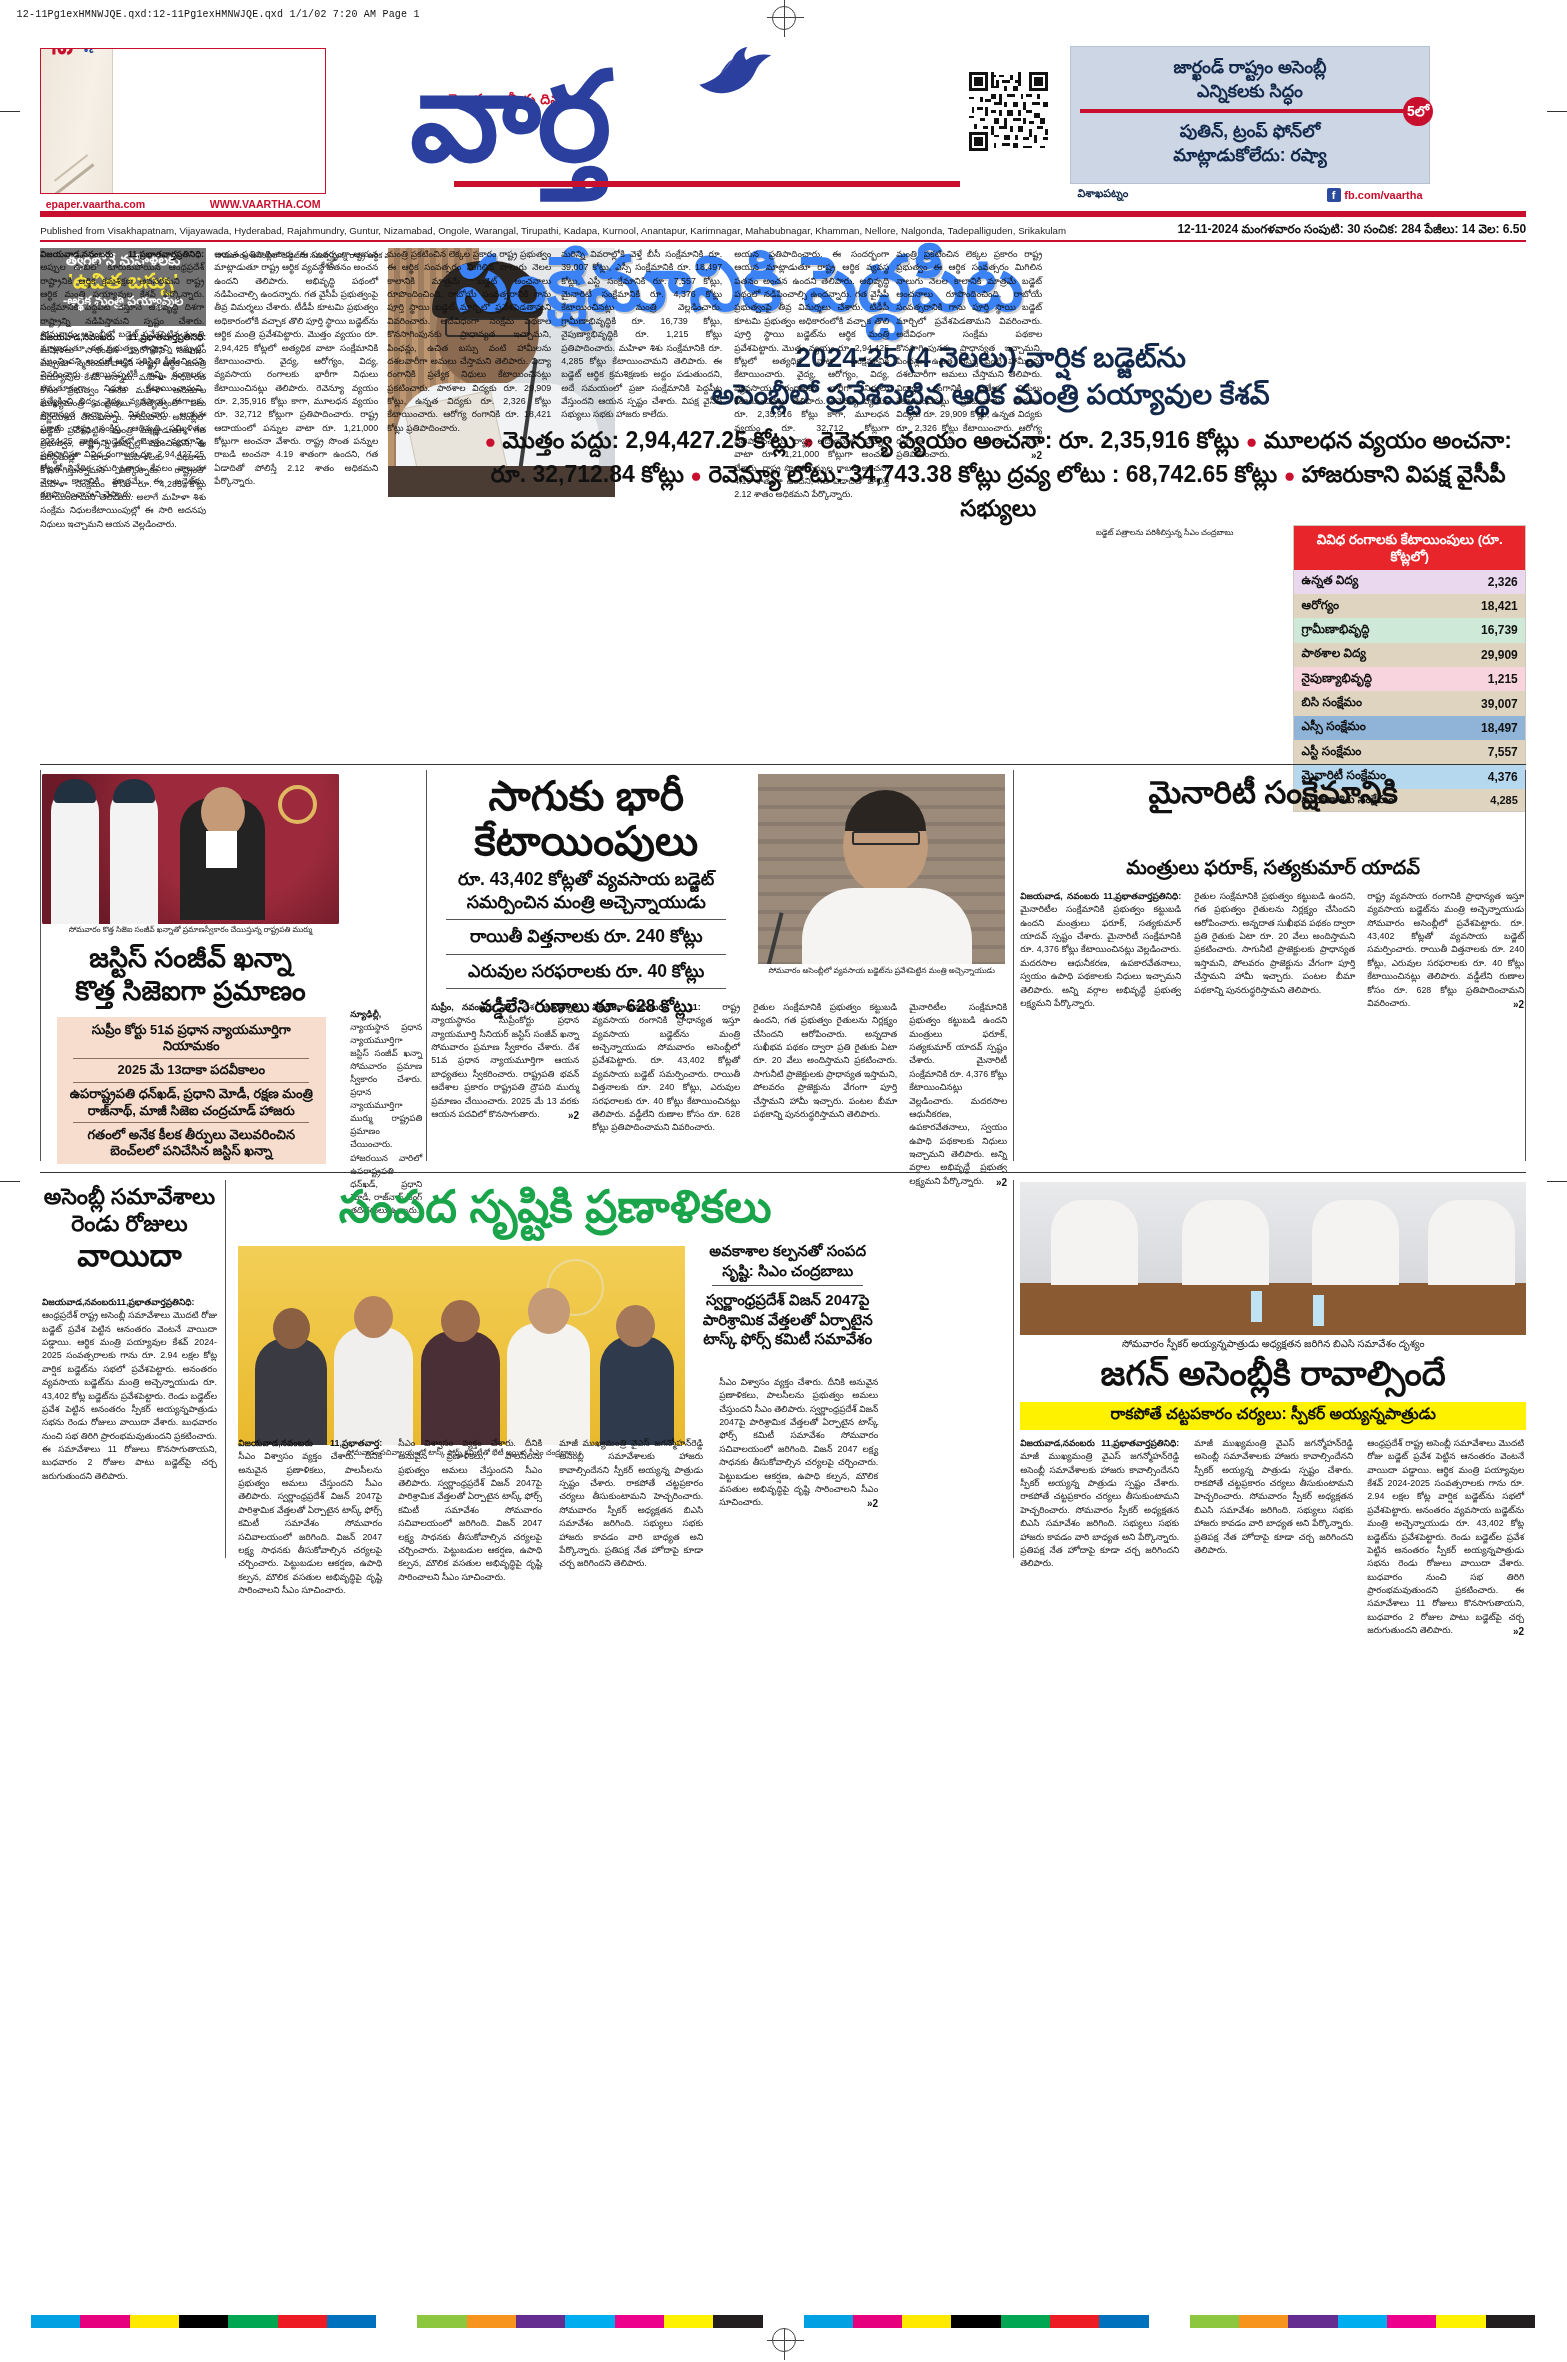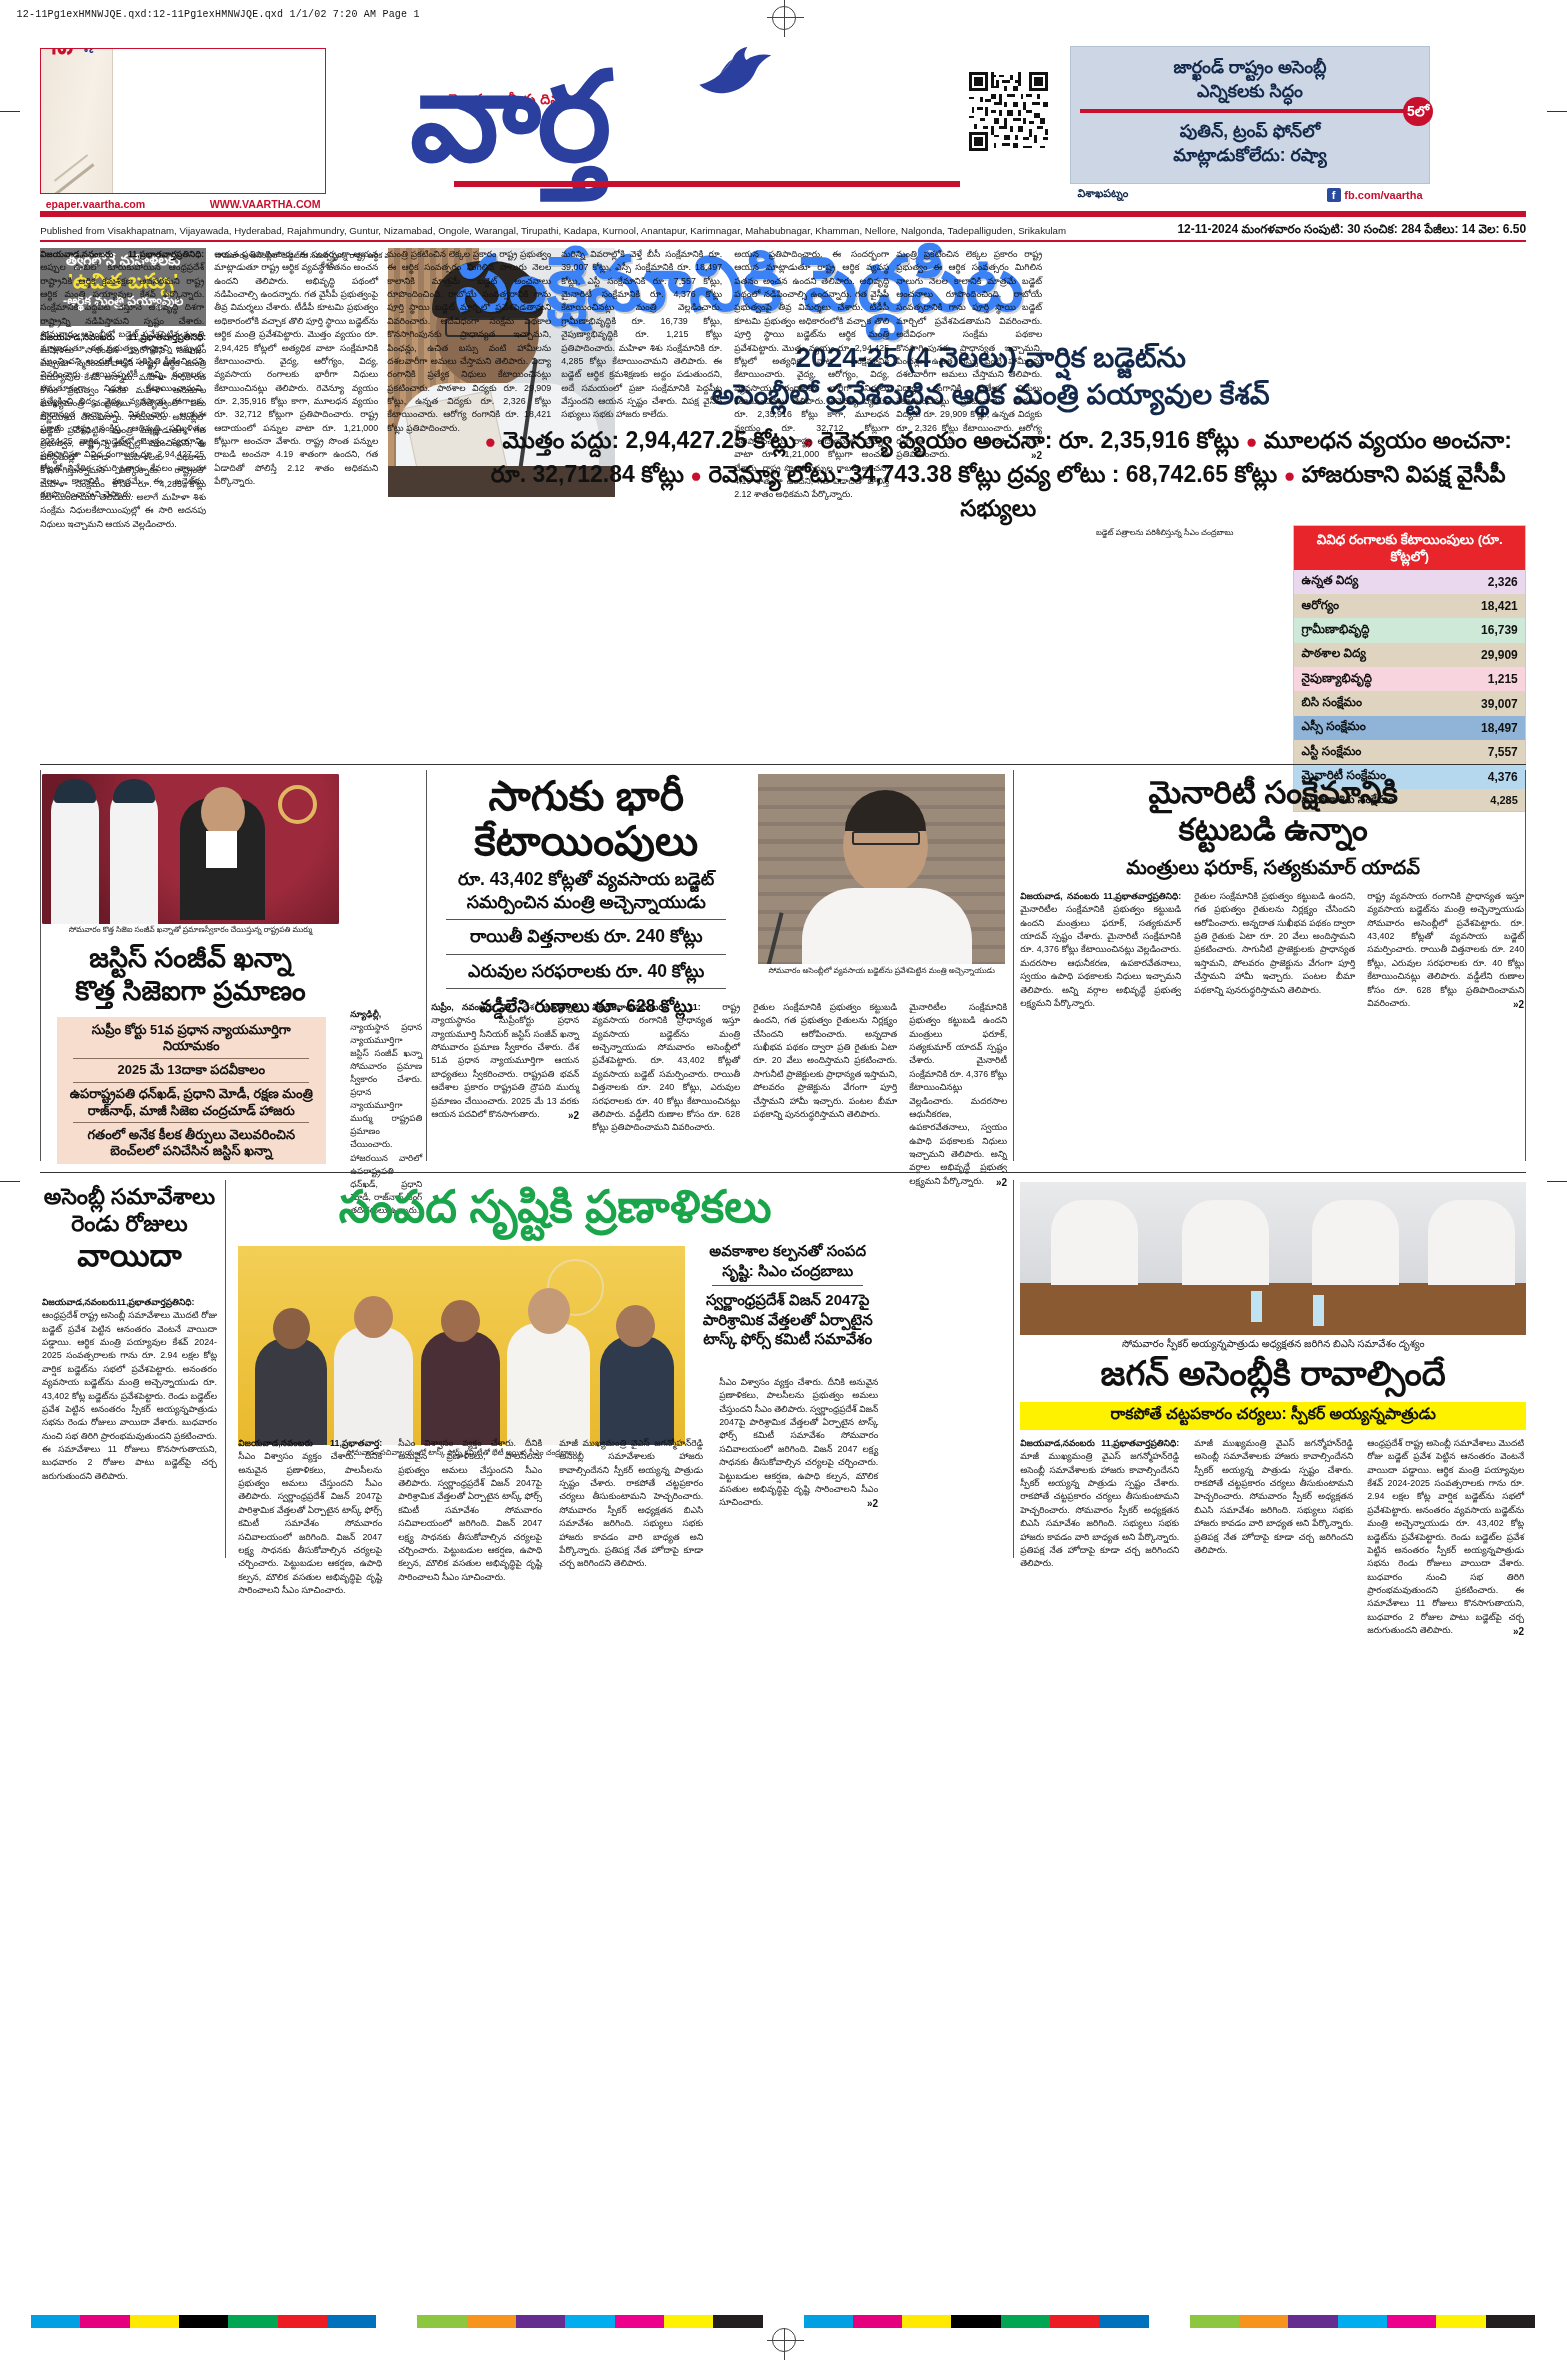--- a/index.html
+++ b/index.html
@@ -591,21 +591,20 @@
       <div class="h"></div>
       <div class="hh"></div>
       <div class="gl"></div>
       <div class="bd"></div>
       <div class="m"></div>
     </div>
     <div class="cap3">సోమవారం అసెంబ్లీలో వ్యవసాయ బడ్జెట్‌ను ప్రవేశపెట్టిన మంత్రి అచ్చెన్నాయుడు</div>
 
     <div class="min-h">
       <div>మైనారిటీ సంక్షేమానికి</div>
-      <div>కట్టుబడి ఉన్నాం</div>
     </div>
     <div class="min-sub">మంత్రులు ఫరూక్, సత్యకుమార్ యాదవ్</div>
 
     <div class="mid-body" style="left:391px;width:148px;">
       <b>సుప్రీం,  నవంబరు 11:</b>
       <span>దేశ అత్యున్నత న్యాయస్థానం సుప్రీంకోర్టు ప్రధాన న్యాయమూర్తి సీనియర్ జస్టిస్ సంజీవ్ ఖన్నా సోమవారం ప్రమాణ స్వీకారం చేశారు. దేశ 51వ ప్రధాన న్యాయమూర్తిగా ఆయన బాధ్యతలు స్వీకరించారు. రాష్ట్రపతి భవన్ ఆదేశాల ప్రకారం రాష్ట్రపతి ద్రౌపది ముర్ము ప్రమాణం చేయించారు. 2025 మే 13 వరకు ఆయన పదవిలో కొనసాగుతారు.</span>
       <span class="jump">»2</span>
     </div>
     <div class="mid-body" style="left:552px;width:148px;">
       <b>విజయవాడ,నవంబరు 11:</b>

